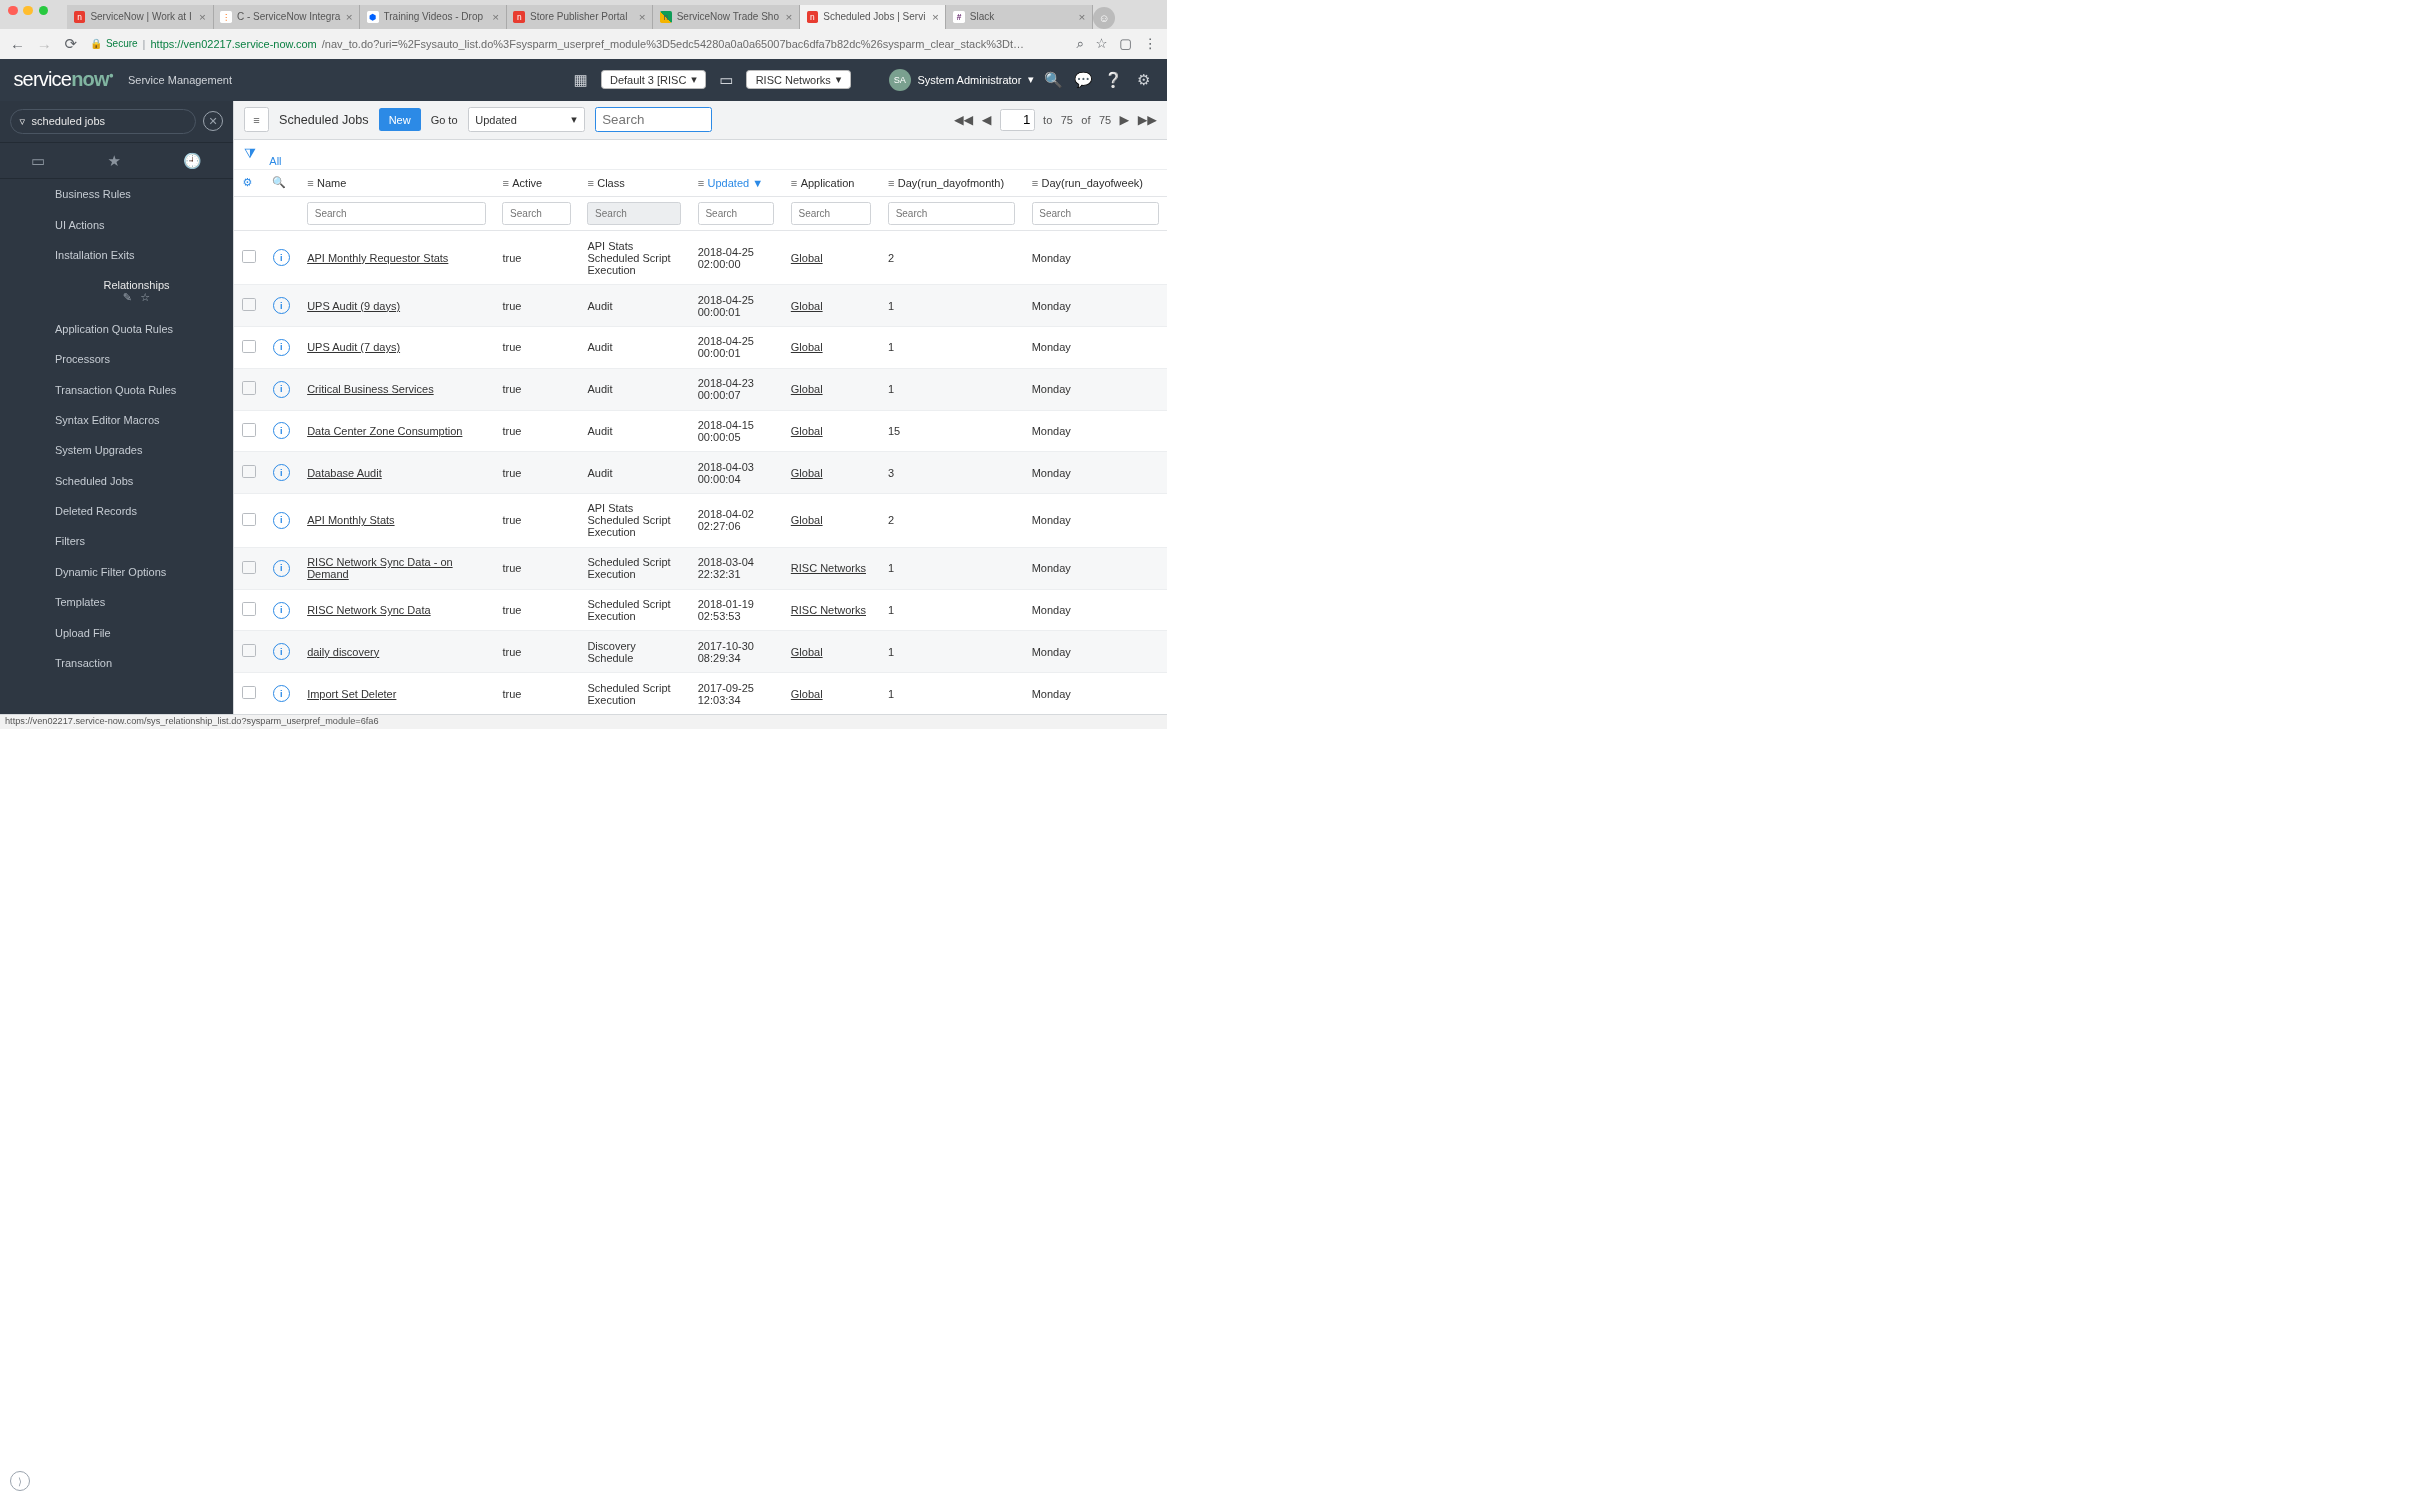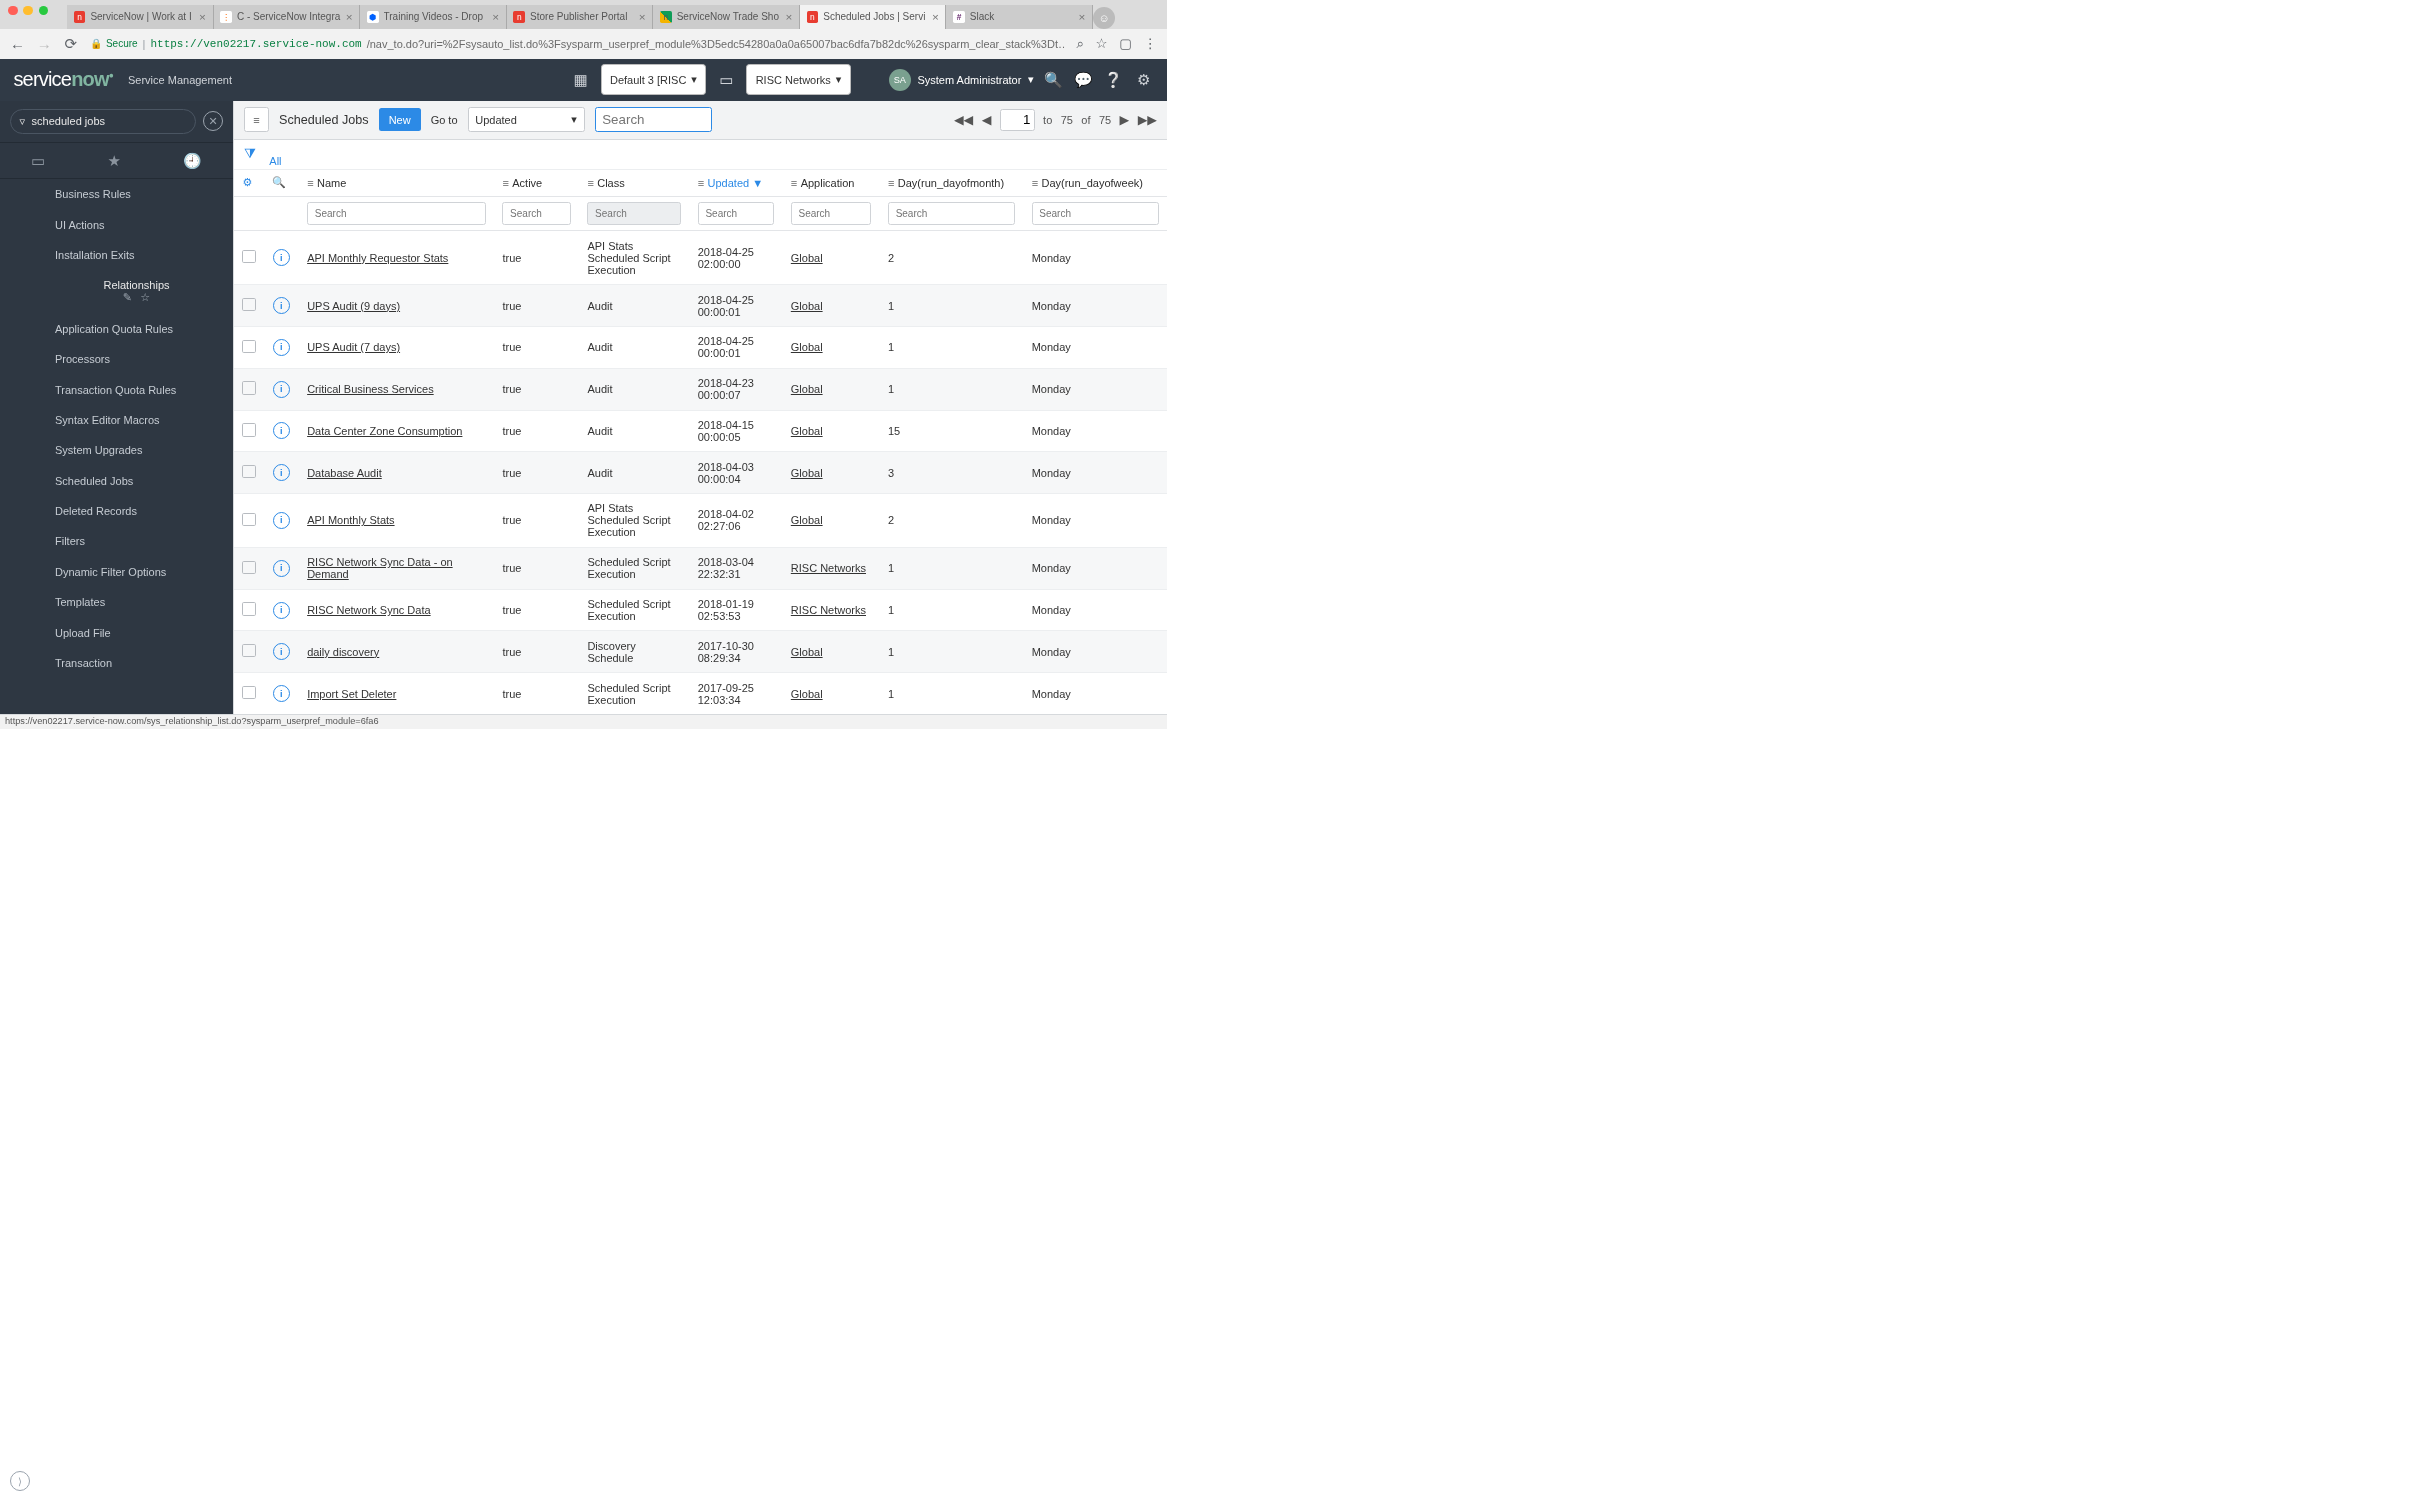--- a/index.html
+++ b/index.html
@@ -21,31 +21,31 @@
   .fav-blue { background: #fff; color: #0061ff; }
   .fav-multi { background: linear-gradient(45deg,#f4b400 50%,#0f9d58 50%); }
   .fav-slack { background: #fff; color: #611f69; font-weight: bold; }
   .user-chip { width: 22px; height: 22px; border-radius: 50%; background: #bbb; margin: 3.4px 10px 0 auto; display:flex; align-items:center; justify-content:center; color:#fff; }
 
   .addr-bar { display: flex; align-items: center; height: 30px; background: #f2f2f2; gap: 11.7px; padding: 0 10px; }
   .nav-btn { color: #5f6368; font-size: 15px; width: 15px; text-align: center; }
   .nav-btn.disabled { color: #bbb; }
   .omnibox { flex: 1; display: flex; align-items: center; gap: 5px; font-size: 11px; color: #424242; overflow: hidden; white-space: nowrap; }
   .secure { color: #0b8043; font-size: 10px; display:flex; align-items:center; gap:3.4px;}
-  .url-host { color: #0b8043; font-family: Liberation Mono, monospace; }
+  .url-host { color: #0b8043; }
   .url-rest { color: #6b6b6b; }
   .addr-icons { display: flex; gap: 11.7px; color: #5f6368; font-size: 13.4px; }
 
   
   .sn-banner { height: 42px; background: #303a46; display: flex; align-items: center; padding: 0 13.4px; color: #fff; gap: 10px; justify-content: flex-end; }
   .sn-logo { font-size: 20px; letter-spacing: -0.8px; }
   .sn-logo .now { color: #81b5a1; font-weight: 600; }
   .sn-subtitle { font-size: 11px; color: #cfd3d8; margin-left: 5px; }
   .banner-spacer { flex: 1; }
-  .pill { background: #fff; color: #333; border: 0.8px solid #bbb; border-radius: 3.4px; height: 31px; display: flex; align-items: center; padding: 0 8.4px; gap: 5px; font-size: 11px; }
+  .pill { background: #fff; color: #333; border: 0.8px solid #bbb; border-radius: 3.4px; height: 19px; display: flex; align-items: center; padding: 0 8.4px; gap: 5px; font-size: 11px; }
   .banner-icon { color: #cfd3d8; font-size: 15px; width: 20px; text-align: center; }
   .avatar { width: 22px; height: 22px; border-radius: 50%; background: #7aa08f; display: flex; align-items: center; justify-content: center; font-size: 9.2px; color: #fff; }
   .banner-user { display: flex; align-items: center; gap: 6.7px; font-size: 11px; margin-left: 28px; }
 
   
   .app-shell { display: flex; height: calc(729px - 28.5px - 30px - 42px - 15px); }
 
   
   .leftnav { width: 233px; background: #2e3742; color: #cfd3d8; display: flex; flex-direction: column; }
   .filter-row { display: flex; align-items: center; padding: 8.4px 10px; gap: 6.7px; border-bottom: 0.8px solid #232b34; }

